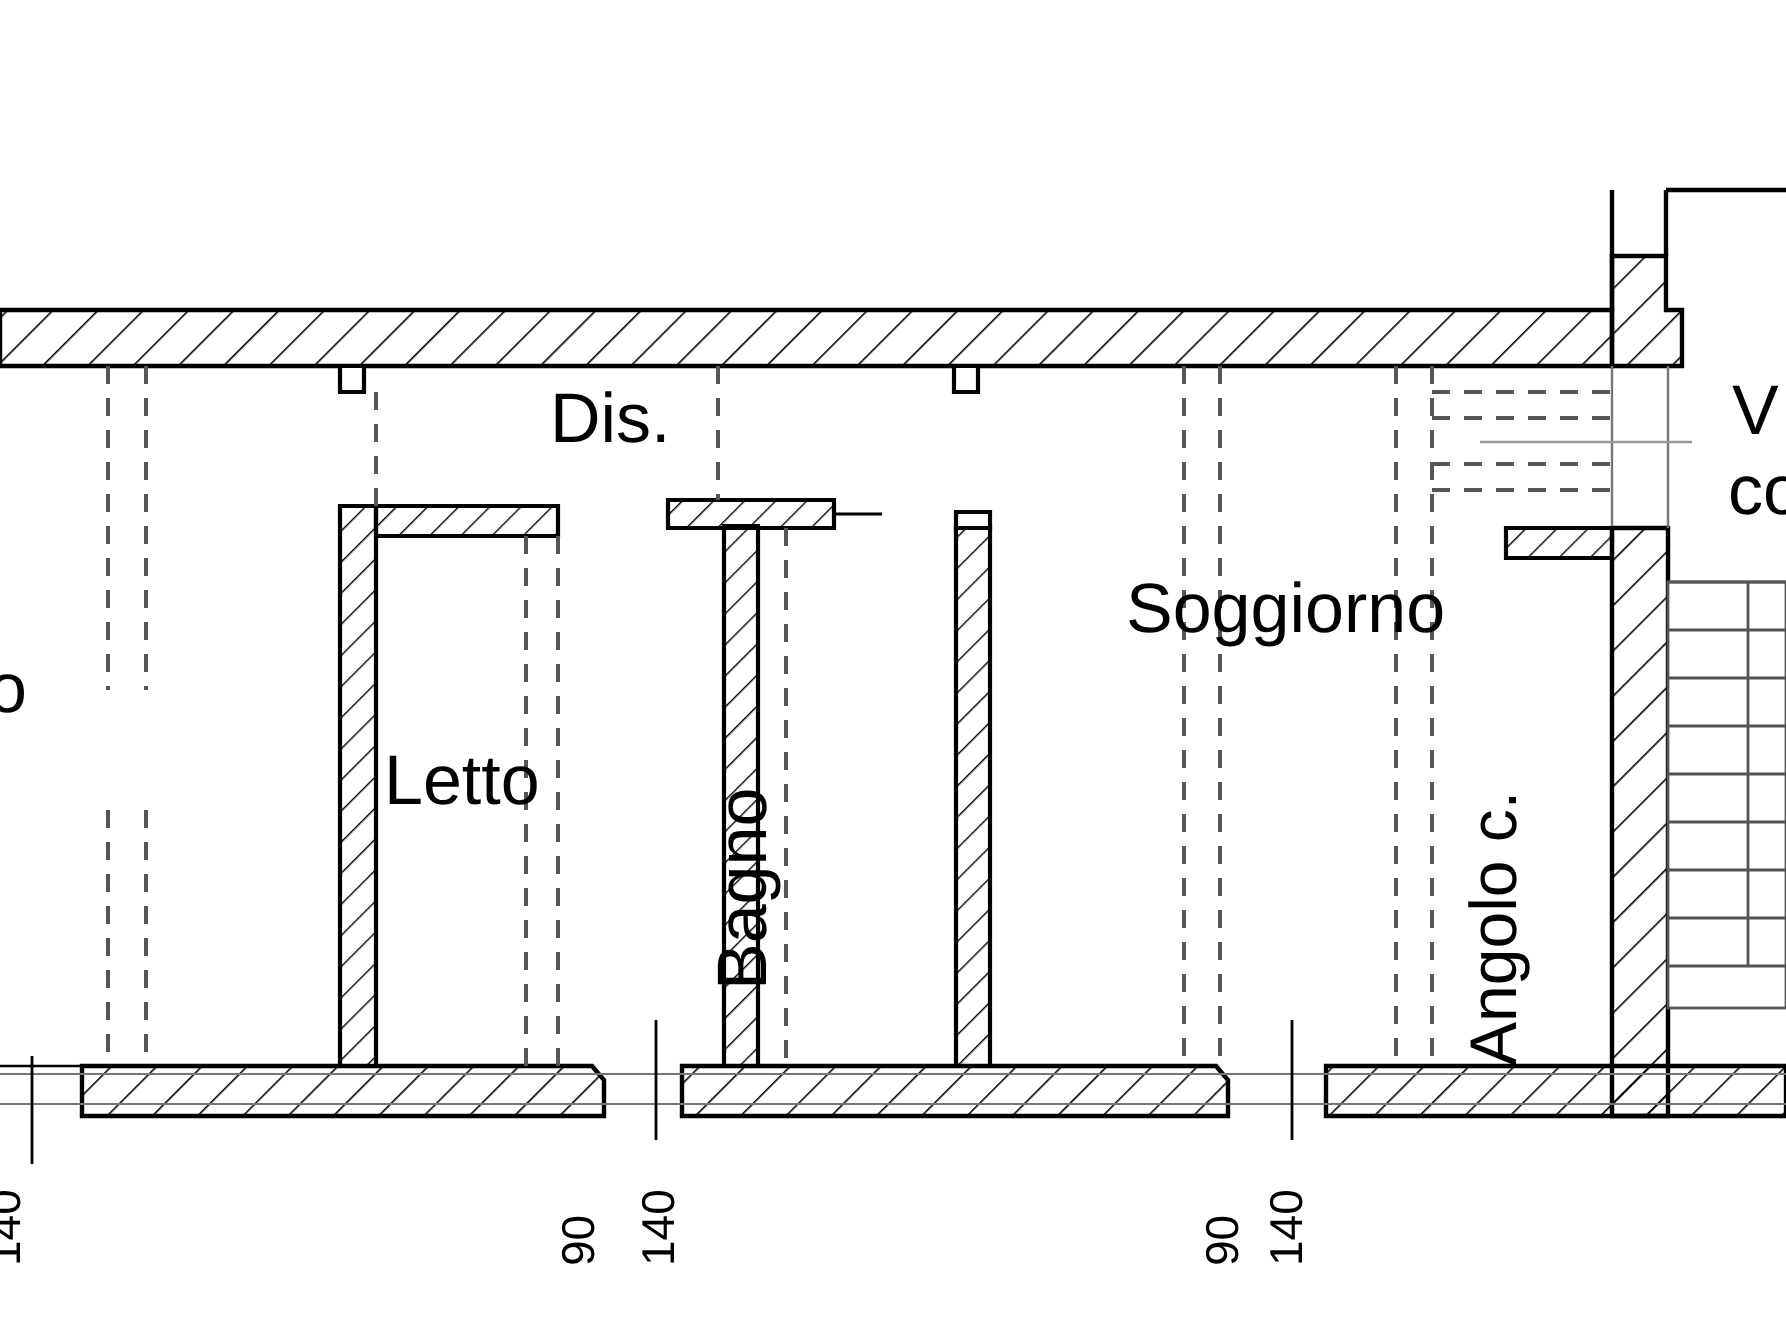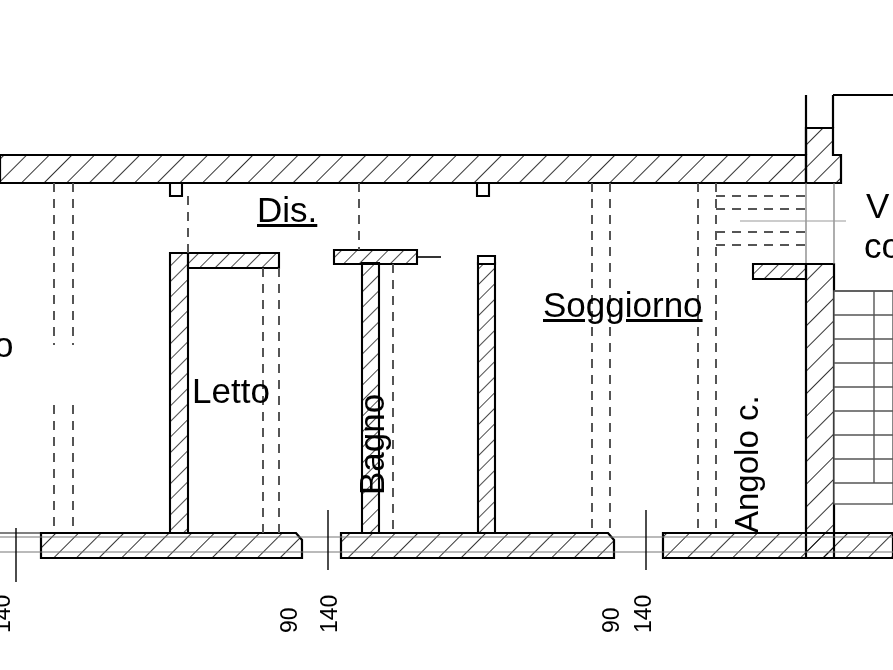--- a/index.html
+++ b/index.html
@@ -176,27 +176,27 @@
 
     <g>
       <line x1="16" y1="528" x2="16" y2="582" stroke="#000000" stroke-width="1.4"></line>
       <line x1="328" y1="510" x2="328" y2="570" stroke="#000000" stroke-width="1.4"></line>
       <line x1="646" y1="510" x2="646" y2="570" stroke="#000000" stroke-width="1.4"></line>
     </g>
   </svg>
 
   <div class="room-label" style="left:-6px; top:325px; font-size:35px;">o</div>
 
-  <div class="room-label" style="left:257px; top:190px; font-size:35px;text-decoration:underline;">Dis.</div>
+  <div class="room-label" style="left:275px; top:190px; font-size:35px;">Dis.</div>
 
   <div class="room-label" style="left:192px; top:325px; font-size:35px;margin-top:46px;">Letto</div>
 
   <div class="room-label vert-label" style="left:392px; top:455px; font-size:35px;">Bagno</div>
 
-  <div class="room-label" style="left:543px; top:285px; font-size:35px;text-decoration:underline;">Soggiorno</div>
+  <div class="room-label" style="left:563px; top:285px; font-size:35px;">Soggiorno</div>
 
   <div class="room-label vert-label" style="left:766px; top:495px; font-size:33px;">Angolo c.</div>
 
   <div class="room-label" style="left:866px; top:186px; font-size:35px;">V</div>
 
   <div class="room-label" style="left:864px; top:226px; font-size:35px;">co</div>
 
   <div class="dim-label" style="left:16px; top:606px;">140</div>
 
   <div class="dim-label" style="left:303px; top:606px;">90</div>

